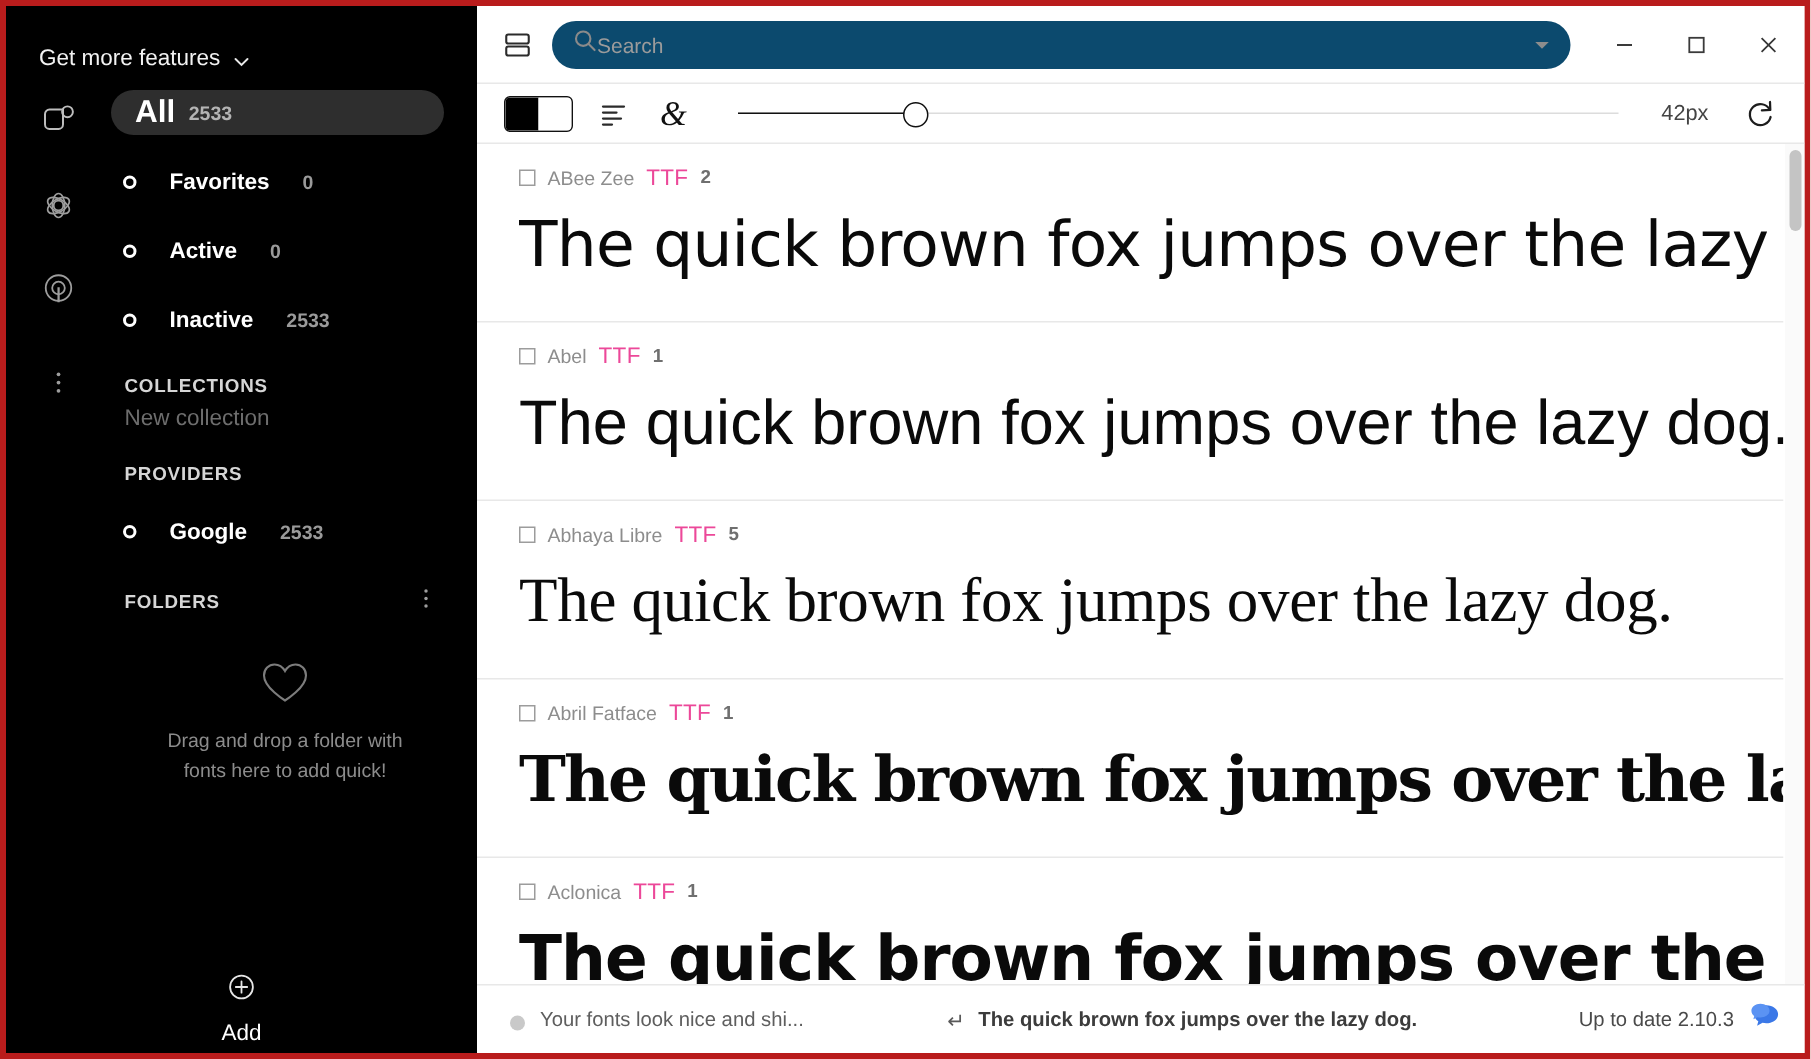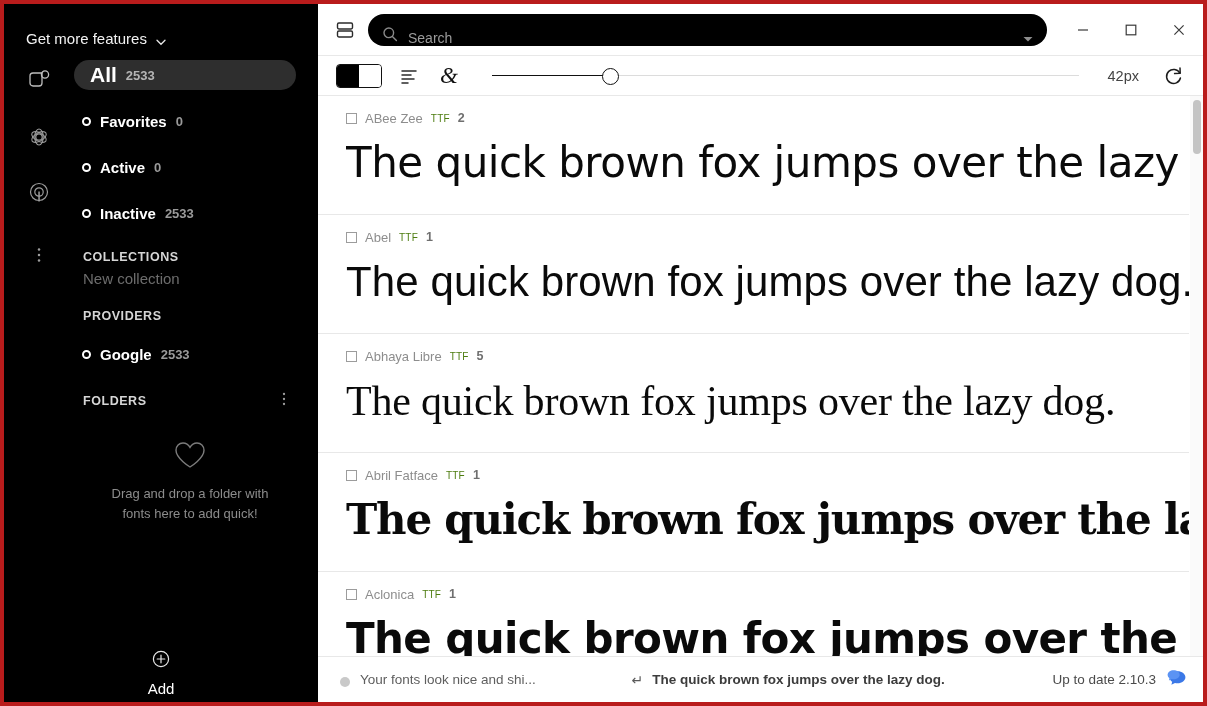--- a/index.html
+++ b/index.html
@@ -35,21 +35,21 @@
 
   .pill {
     display:flex; align-items:center; gap:9px;
     background:#2e2e2e; border-radius:19px; height:30px;
     padding:0 16px; margin:0 10px 4px 0; cursor:pointer;
   }
   .pill .lbl { color:#ffffff; font-size:21px; font-weight:700; }
   .pill .cnt { color:#b4b4b4; font-size:13px; font-weight:700; }
 
   .navitem {
-    display:flex; align-items:center; gap:9px; height:30px;
+    display:flex; align-items:center; gap:22px; height:30px;
     padding:0 0 0 8px; cursor:pointer;margin-top:16px;
   }
   .navitem .ring {
     width:9px; height:9px; border-radius:50%;
     border:2px solid #ffffff; flex:0 0 9px;
   }
   .navitem .lbl { color:#ffffff; font-size:15px; font-weight:700; }
   .navitem .cnt { color:#9a9a9a; font-size:13px; font-weight:700; }
 
   .sect {
@@ -74,22 +74,22 @@
 
   
   .main { flex:1; display:flex; flex-direction:column; min-width:0; background:#fff; }
 
   .topbar {
     height:52px; flex:0 0 52px; display:flex; align-items:center;
     border-bottom:1px solid #e8e8e8; padding:0 0 0 14px; gap:10px;
   }
   .viewtoggle { width:26px; height:26px; display:flex; align-items:center; justify-content:center; cursor:pointer; }
   .searchwrap {
-    flex:1; height:32px; background:#000000; border-radius:16px;
-    display:flex; align-items:flex-end; gap:10px; padding:0 12px 0 14px; margin-right:2px; cursor:text;
+    flex:1; height:32px; background:#0c4a6e; border-radius:16px;
+    display:flex; align-items:center; padding:0 12px 0 14px; margin-right:2px; cursor:text;
   }
   .searchwrap .ph { flex:1; color:#9b9b9b; font-size:14px; }
   .caret-dn { width:14px; height:14px; cursor:pointer; }
   .wbtns { display:flex; align-items:center; flex:0 0 auto; }
   .wbtn { width:48px; height:52px; display:flex; align-items:center; justify-content:center; cursor:pointer; }
 
   .toolbar2 {
     height:40px; flex:0 0 40px; display:flex; align-items:center;
     border-bottom:1px solid #e8e8e8; padding:0 14px 0 18px; gap:14px;
   }
@@ -111,21 +111,21 @@
   .resetbtn { width:30px; height:30px; display:flex; align-items:center; justify-content:center; margin-left:6px; cursor:pointer; }
 
   
   .listwrap { flex:1; position:relative; overflow:hidden; }
   .list { position:absolute; inset:0 14px 0 0; overflow:hidden; }
   .frow { height:119px; border-bottom:1px solid #e8e8e8; padding:14px 0 0 28px; overflow:hidden; }
   .frow:last-child { border-bottom:none; }
   .fmeta { display:flex; align-items:center; gap:8px; height:16px; }
   .sqbox { width:11px; height:11px; border:1.6px solid #9c9c9c; flex:0 0 11px; cursor:pointer; }
   .fname { color:#8d8d8d; font-size:13px; }
-  .fext  { color:#4d7c0f; font-size:10px; letter-spacing:.2px; }
+  .fext  { color:#ec4899; font-size:15px; letter-spacing:.2px; }
   .fcount{ color:#6f6f6f; font-size:12.5px; font-weight:700; }
   .fprev {
     margin-top:6px; color:#0a0a0a; font-size:42px; line-height:62px;
     white-space:nowrap; overflow:hidden; letter-spacing:-.2px;
   }
   .p-sans   { font-family:"DejaVu Sans", sans-serif; font-weight:400; letter-spacing:-.5px;}
   .p-narrow { font-family:"Liberation Sans", sans-serif; font-weight:400; letter-spacing:.1px; }
   .p-serif  { font-family:"Liberation Serif", serif; font-weight:400; }
   .p-fat    { font-family:"DejaVu Serif", serif; font-weight:700; letter-spacing:-1.2px; }
   .p-disp   { font-family:"DejaVu Sans", sans-serif; font-weight:700; letter-spacing:-.6px; }

